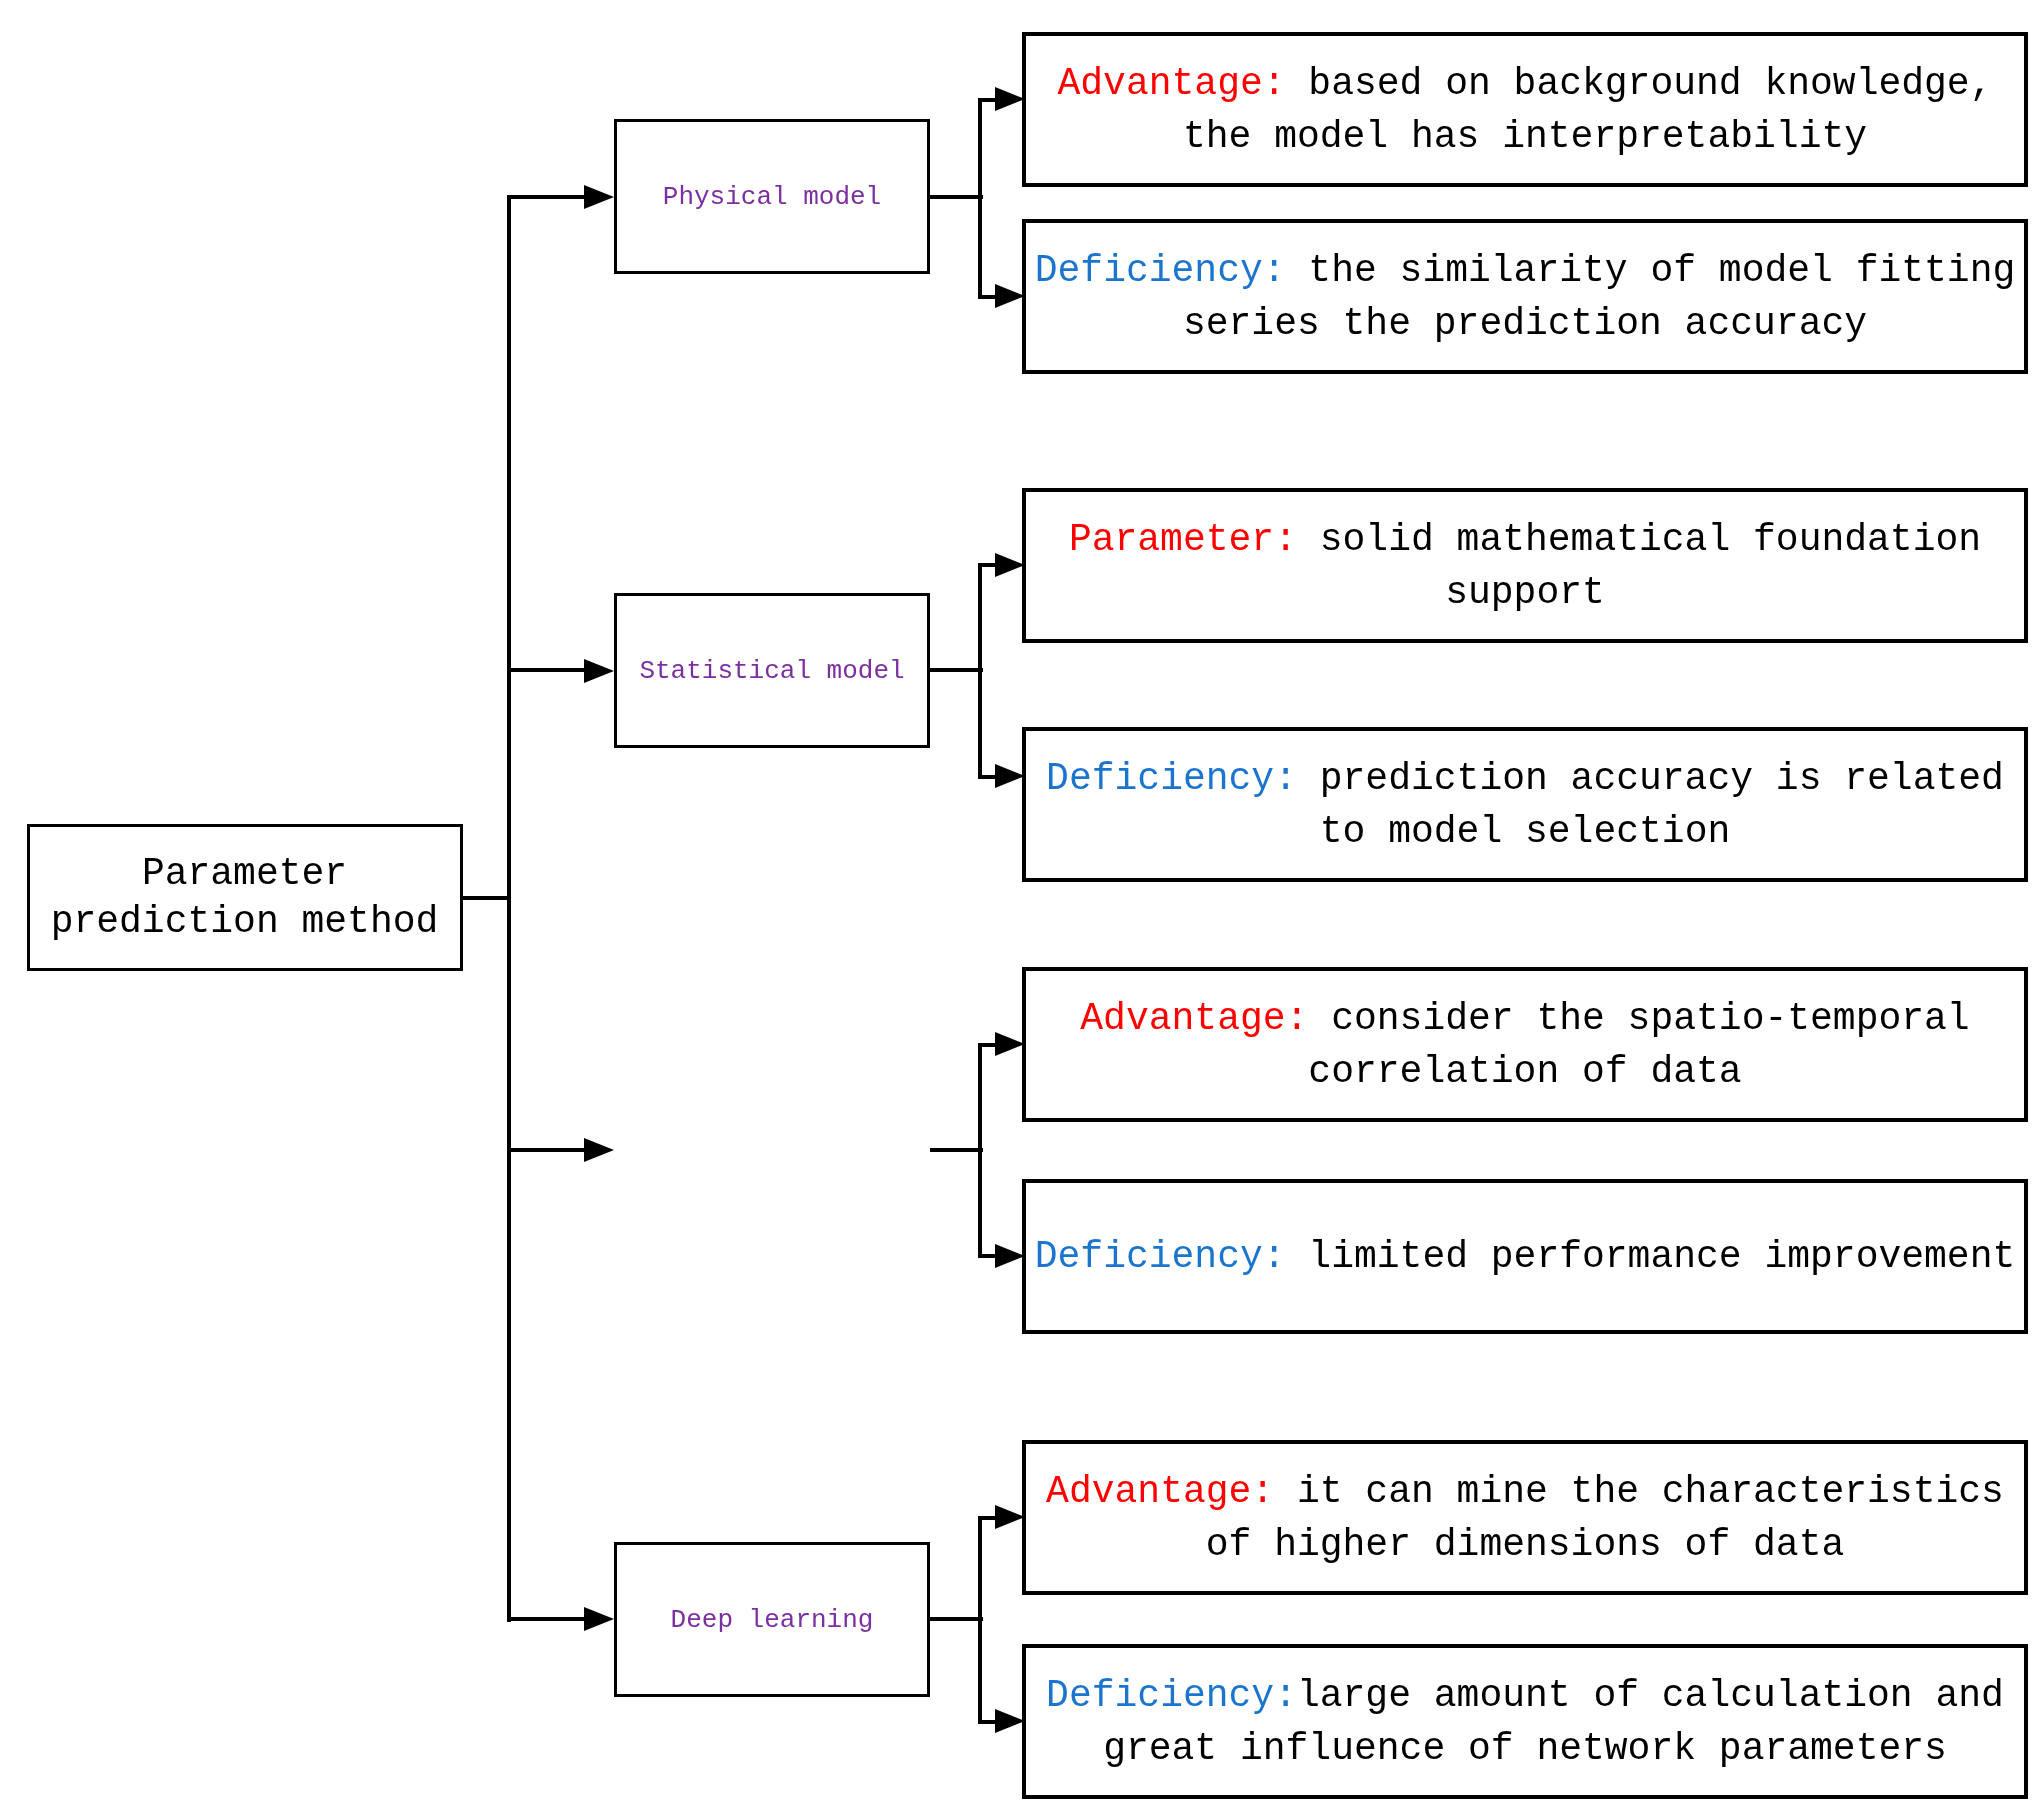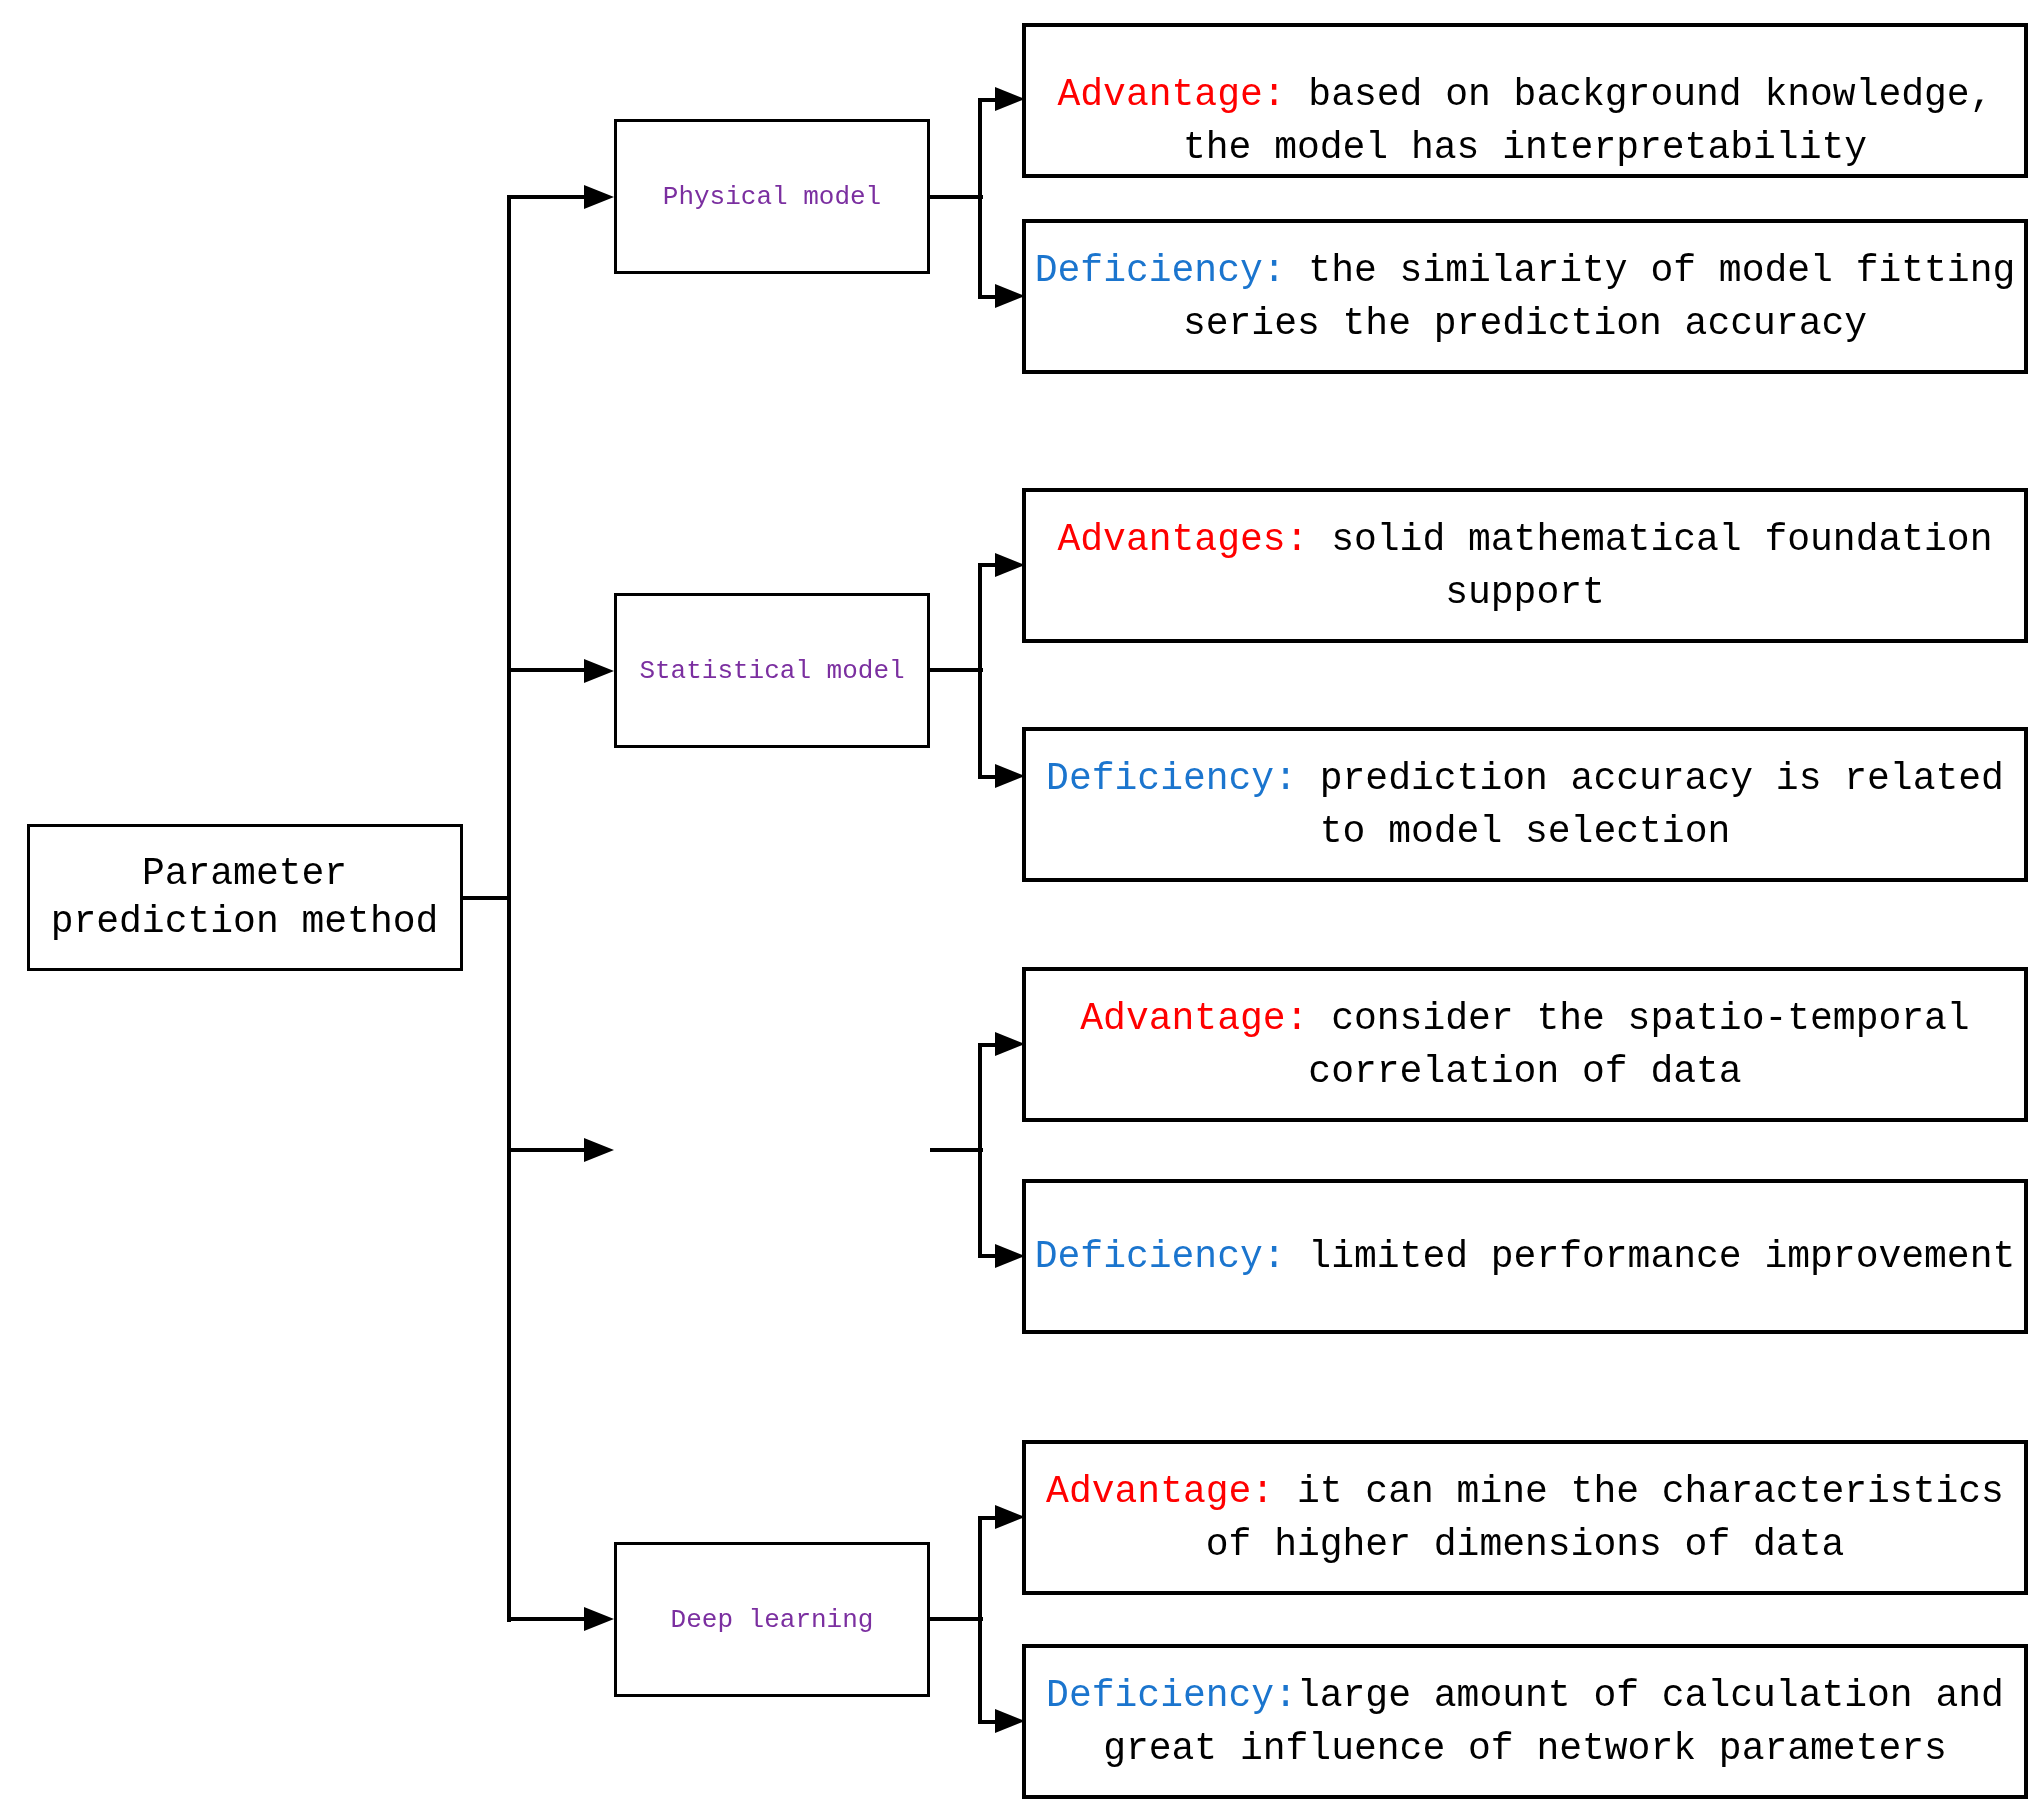--- a/index.html
+++ b/index.html
@@ -51,36 +51,36 @@
     <span>Deep learning</span>
   </div>
 
   <div class="hl" style="left:930px;top:195px;width:53px;"></div>
   <div class="vl" style="left:978px;top:98px;height:201px;"></div>
   <div class="hl" style="left:978px;top:98px;width:19.7px;"></div>
   <div class="ar" style="left:995px;top:87px;"></div>
   <div class="hl" style="left:978px;top:295px;width:19.7px;"></div>
   <div class="ar" style="left:995px;top:284px;"></div>
 
-  <div class="box rbox" style="top:23px;align-items:flex-end;">
+  <div class="box rbox" style="top:32px;">
     <div><span class="lbl-adv">Advantage:</span><span> based on background knowledge, the model has interpretability</span></div>
   </div>
   <div class="box rbox" style="top:219px;">
     <div><span class="lbl-def">Deficiency:</span><span> the similarity of model fitting series the prediction accuracy</span></div>
   </div>
 
   <div class="hl" style="left:930px;top:668px;width:53px;"></div>
   <div class="vl" style="left:978px;top:563px;height:215px;"></div>
   <div class="hl" style="left:978px;top:563px;width:19.7px;"></div>
   <div class="ar" style="left:995px;top:553px;"></div>
   <div class="hl" style="left:978px;top:775px;width:19.7px;"></div>
   <div class="ar" style="left:995px;top:764px;"></div>
 
   <div class="box rbox" style="top:488px;">
-    <div><span class="lbl-adv">Advantages:</span><span> solid mathematical foundation support</span></div>
+    <div><span class="lbl-adv">Parameter:</span><span> solid mathematical foundation support</span></div>
   </div>
   <div class="box rbox" style="top:727px;">
     <div><span class="lbl-def">Deficiency:</span><span> prediction accuracy is related to model selection</span></div>
   </div>
 
   <div class="hl" style="left:930px;top:1148px;width:53px;"></div>
   <div class="vl" style="left:978px;top:1043px;height:215px;"></div>
   <div class="hl" style="left:978px;top:1043px;width:19.7px;"></div>
   <div class="ar" style="left:995px;top:1032px;"></div>
   <div class="hl" style="left:978px;top:1254px;width:19.7px;"></div>

